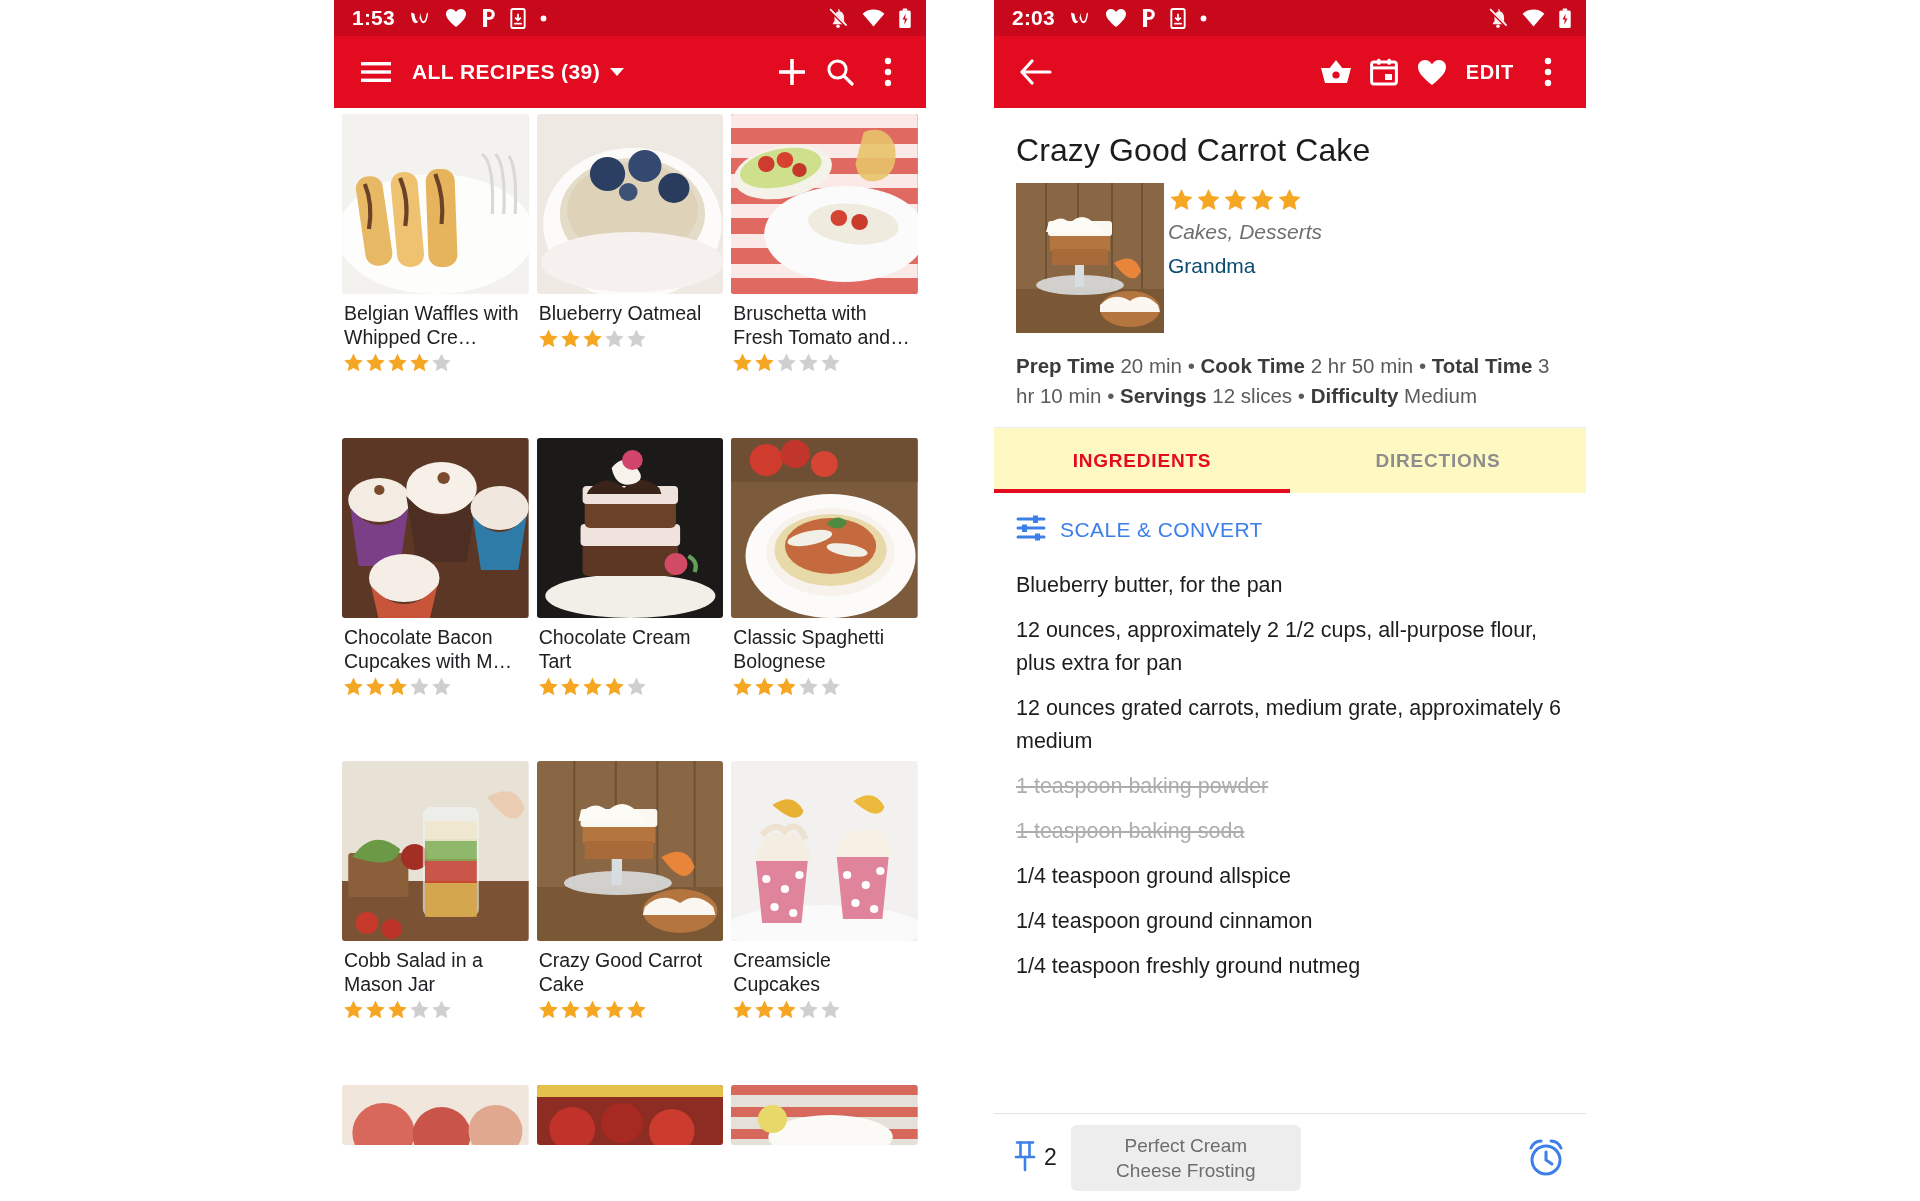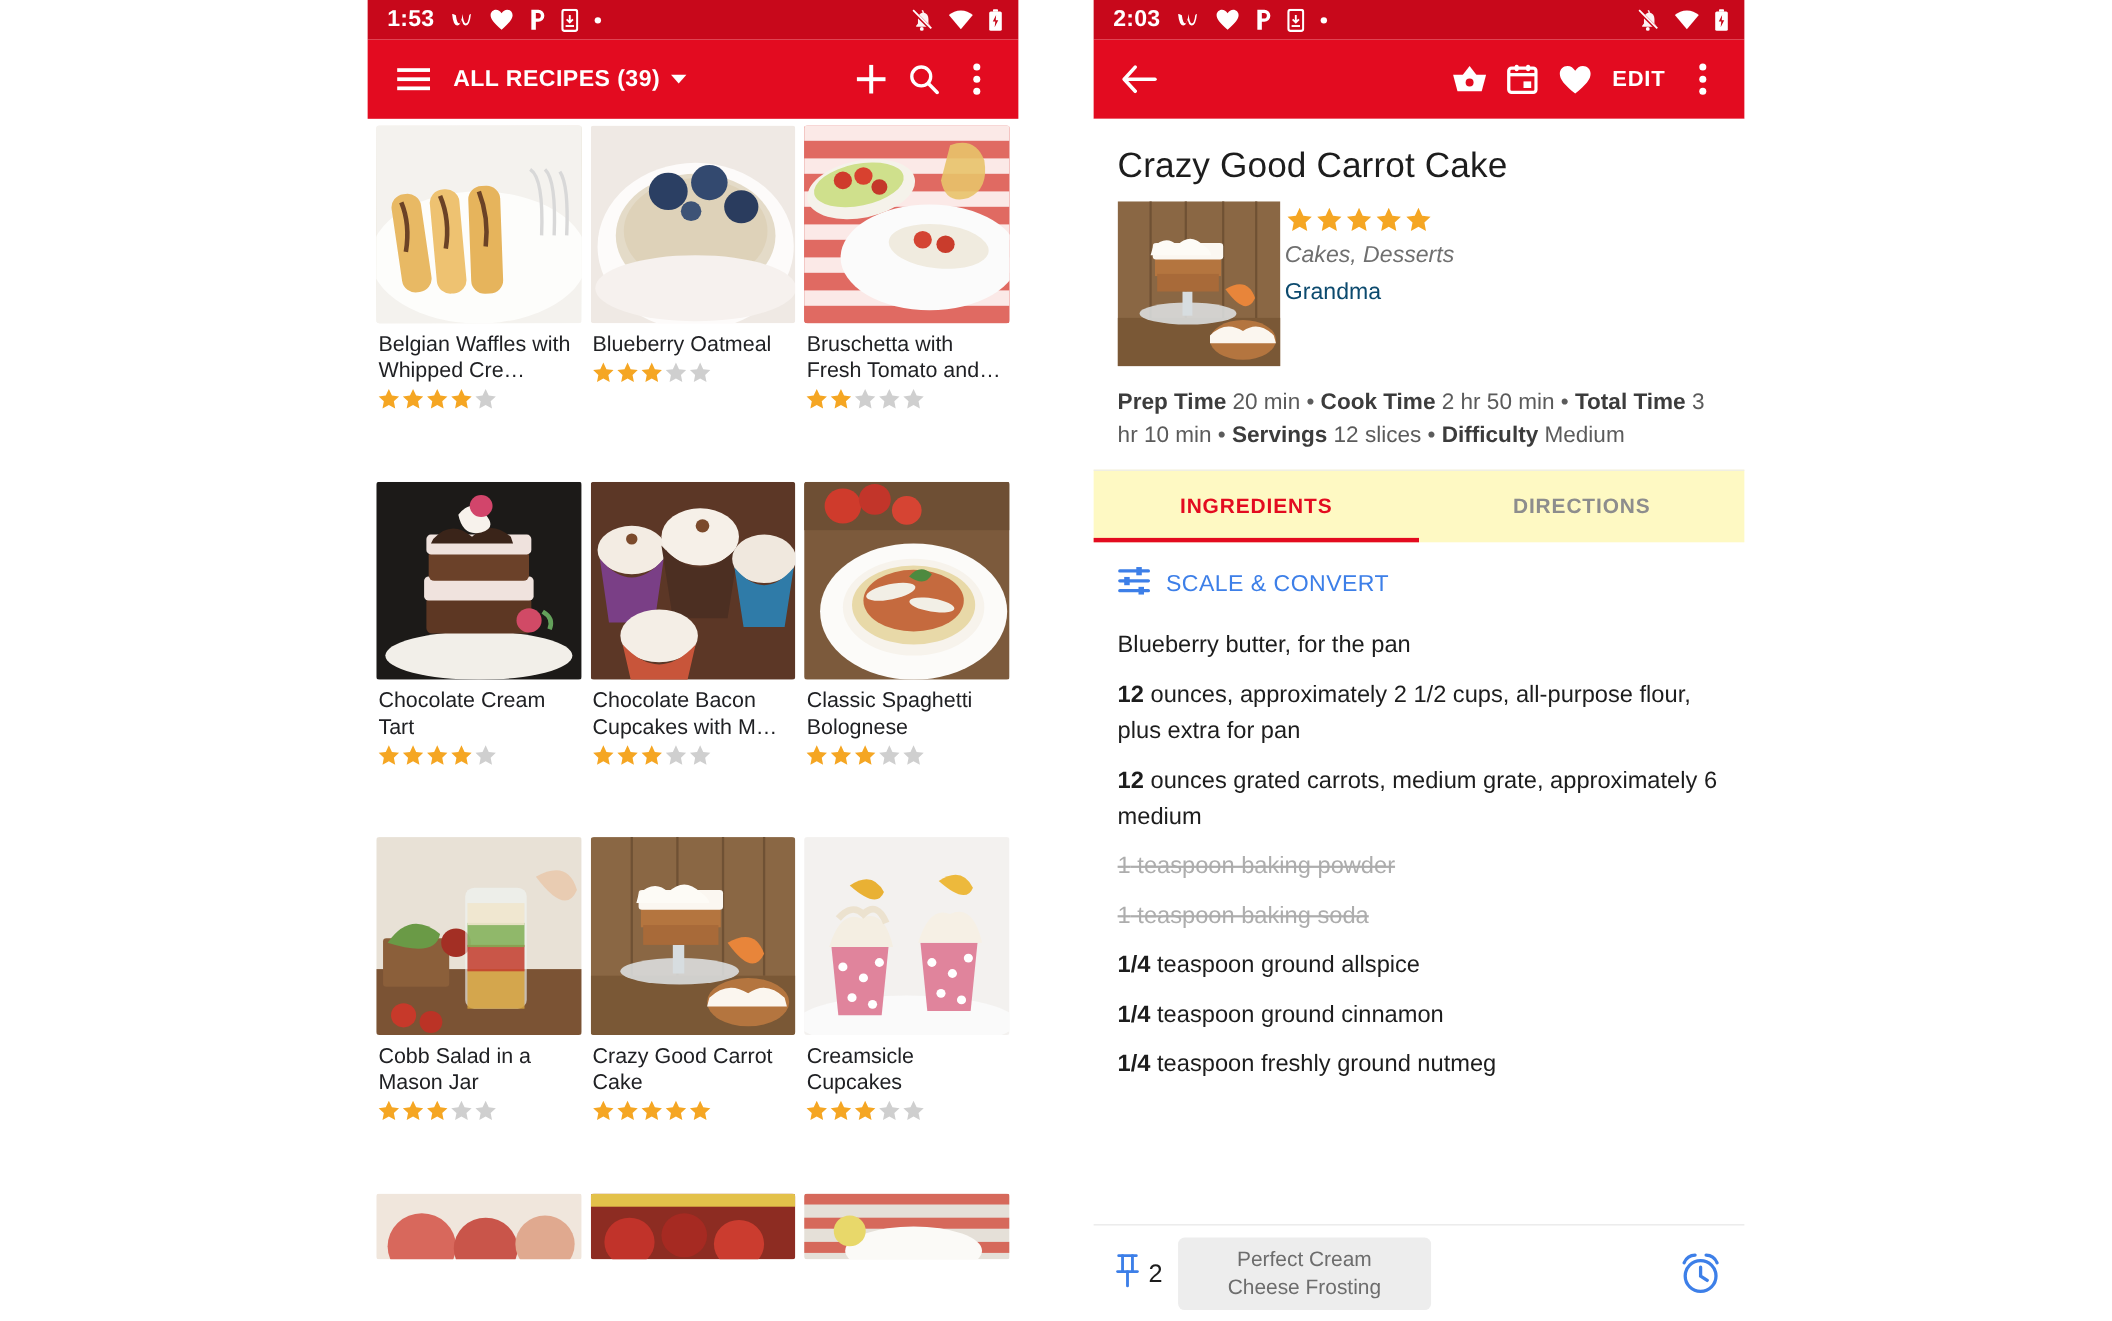--- a/index.html
+++ b/index.html
@@ -177,21 +177,21 @@
     color: #3d7fe8;
   }
 
   .ing-list { padding: 4px 22px 0 22px; }
   .ing {
     font-size: 21.5px;
     line-height: 33px;
     color: #1d1d1d;
     padding: 6px 0;
   }
-  .ing b { font-weight: bold; }
+  .ing b { font-weight: normal; }
   .ing.checked {
     color: #adadad;
     text-decoration: line-through;
     text-decoration-thickness: 1.5px;
   }
   .ing.checked b { font-weight: normal; }
 
   .bottombar {
     position: absolute;
     left: 0; right: 0; bottom: 0;
@@ -437,56 +437,20 @@
             </svg>
             <svg class="star" style="width:21px;height:21px" viewBox="0 0 24 24">
               <path d="M12 1.8 L15.2 8.7 L22.6 9.6 L17.2 14.7 L18.6 22 L12 18.4 L5.4 22 L6.8 14.7 L1.4 9.6 L8.8 8.7z" fill="#cfcfcf"></path>
             </svg>
           </div>
       </div>
 
       <div class="card">
         <div class="card-thumb">
           <svg width="100%" height="100%" viewBox="0 0 180 180" preserveAspectRatio="none">
-            <rect width="180" height="180" fill="#1c1a18"></rect>
-            <ellipse cx="90" cy="158" rx="82" ry="22" fill="#f2efe9"></ellipse>
-            <rect x="44" y="104" width="92" height="34" rx="5" fill="#5d3723"></rect>
-            <rect x="42" y="86" width="96" height="22" rx="4" fill="#f0e3de"></rect>
-            <rect x="46" y="62" width="88" height="28" rx="5" fill="#6b4129"></rect>
-            <rect x="44" y="48" width="92" height="18" rx="4" fill="#efe2dd"></rect>
-            <path d="M50 52 q16 -18 34 -2 q16 -16 34 0 l2 6 H48z" fill="#3a2419"></path>
-            <path d="M72 30 q12 -16 24 0 q10 12 -4 16 q-16 4 -20 -16z" fill="#f7f2ec"></path>
-            <circle cx="92" cy="22" r="10" fill="#d2456b"></circle>
-            <circle cx="134" cy="126" r="11" fill="#d14a66"></circle>
-            <path d="M146 118 q10 6 6 16" stroke="#63a05a" stroke-width="4" fill="none"></path>
-          </svg>
-        </div>
-        <div class="card-title">Chocolate Cream Tart</div>
-        <div class="stars">
-            <svg class="star" style="width:21px;height:21px" viewBox="0 0 24 24">
-              <path d="M12 1.8 L15.2 8.7 L22.6 9.6 L17.2 14.7 L18.6 22 L12 18.4 L5.4 22 L6.8 14.7 L1.4 9.6 L8.8 8.7z" fill="#f5a623"></path>
-            </svg>
-            <svg class="star" style="width:21px;height:21px" viewBox="0 0 24 24">
-              <path d="M12 1.8 L15.2 8.7 L22.6 9.6 L17.2 14.7 L18.6 22 L12 18.4 L5.4 22 L6.8 14.7 L1.4 9.6 L8.8 8.7z" fill="#f5a623"></path>
-            </svg>
-            <svg class="star" style="width:21px;height:21px" viewBox="0 0 24 24">
-              <path d="M12 1.8 L15.2 8.7 L22.6 9.6 L17.2 14.7 L18.6 22 L12 18.4 L5.4 22 L6.8 14.7 L1.4 9.6 L8.8 8.7z" fill="#f5a623"></path>
-            </svg>
-            <svg class="star" style="width:21px;height:21px" viewBox="0 0 24 24">
-              <path d="M12 1.8 L15.2 8.7 L22.6 9.6 L17.2 14.7 L18.6 22 L12 18.4 L5.4 22 L6.8 14.7 L1.4 9.6 L8.8 8.7z" fill="#f5a623"></path>
-            </svg>
-            <svg class="star" style="width:21px;height:21px" viewBox="0 0 24 24">
-              <path d="M12 1.8 L15.2 8.7 L22.6 9.6 L17.2 14.7 L18.6 22 L12 18.4 L5.4 22 L6.8 14.7 L1.4 9.6 L8.8 8.7z" fill="#cfcfcf"></path>
-            </svg>
-          </div>
-      </div>
-
-      <div class="card">
-        <div class="card-thumb">
-          <svg width="100%" height="100%" viewBox="0 0 180 180" preserveAspectRatio="none">
             <rect width="180" height="180" fill="#5c3726"></rect>
             <g>
               <ellipse cx="36" cy="62" rx="30" ry="22" fill="#f3ece3"></ellipse>
               <path d="M8 70 q28 34 56 0 l-8 58 h-40z" fill="#7a3f86"></path>
               <ellipse cx="96" cy="50" rx="34" ry="26" fill="#f6f0e8"></ellipse>
               <path d="M62 58 q34 40 68 0 l-10 66 h-48z" fill="#4c2f22"></path>
               <ellipse cx="152" cy="70" rx="28" ry="22" fill="#f0e8de"></ellipse>
               <path d="M126 78 q26 32 52 0 l-8 54 h-36z" fill="#2f7ba8"></path>
               <ellipse cx="60" cy="140" rx="34" ry="24" fill="#f4eee6"></ellipse>
               <path d="M28 148 q32 36 64 0 l-8 36 h-48z" fill="#c8553a"></path>
@@ -501,20 +465,56 @@
               <path d="M12 1.8 L15.2 8.7 L22.6 9.6 L17.2 14.7 L18.6 22 L12 18.4 L5.4 22 L6.8 14.7 L1.4 9.6 L8.8 8.7z" fill="#f5a623"></path>
             </svg>
             <svg class="star" style="width:21px;height:21px" viewBox="0 0 24 24">
               <path d="M12 1.8 L15.2 8.7 L22.6 9.6 L17.2 14.7 L18.6 22 L12 18.4 L5.4 22 L6.8 14.7 L1.4 9.6 L8.8 8.7z" fill="#f5a623"></path>
             </svg>
             <svg class="star" style="width:21px;height:21px" viewBox="0 0 24 24">
               <path d="M12 1.8 L15.2 8.7 L22.6 9.6 L17.2 14.7 L18.6 22 L12 18.4 L5.4 22 L6.8 14.7 L1.4 9.6 L8.8 8.7z" fill="#f5a623"></path>
             </svg>
             <svg class="star" style="width:21px;height:21px" viewBox="0 0 24 24">
               <path d="M12 1.8 L15.2 8.7 L22.6 9.6 L17.2 14.7 L18.6 22 L12 18.4 L5.4 22 L6.8 14.7 L1.4 9.6 L8.8 8.7z" fill="#cfcfcf"></path>
+            </svg>
+            <svg class="star" style="width:21px;height:21px" viewBox="0 0 24 24">
+              <path d="M12 1.8 L15.2 8.7 L22.6 9.6 L17.2 14.7 L18.6 22 L12 18.4 L5.4 22 L6.8 14.7 L1.4 9.6 L8.8 8.7z" fill="#cfcfcf"></path>
+            </svg>
+          </div>
+      </div>
+
+      <div class="card">
+        <div class="card-thumb">
+          <svg width="100%" height="100%" viewBox="0 0 180 180" preserveAspectRatio="none">
+            <rect width="180" height="180" fill="#1c1a18"></rect>
+            <ellipse cx="90" cy="158" rx="82" ry="22" fill="#f2efe9"></ellipse>
+            <rect x="44" y="104" width="92" height="34" rx="5" fill="#5d3723"></rect>
+            <rect x="42" y="86" width="96" height="22" rx="4" fill="#f0e3de"></rect>
+            <rect x="46" y="62" width="88" height="28" rx="5" fill="#6b4129"></rect>
+            <rect x="44" y="48" width="92" height="18" rx="4" fill="#efe2dd"></rect>
+            <path d="M50 52 q16 -18 34 -2 q16 -16 34 0 l2 6 H48z" fill="#3a2419"></path>
+            <path d="M72 30 q12 -16 24 0 q10 12 -4 16 q-16 4 -20 -16z" fill="#f7f2ec"></path>
+            <circle cx="92" cy="22" r="10" fill="#d2456b"></circle>
+            <circle cx="134" cy="126" r="11" fill="#d14a66"></circle>
+            <path d="M146 118 q10 6 6 16" stroke="#63a05a" stroke-width="4" fill="none"></path>
+          </svg>
+        </div>
+        <div class="card-title">Chocolate Cream Tart</div>
+        <div class="stars">
+            <svg class="star" style="width:21px;height:21px" viewBox="0 0 24 24">
+              <path d="M12 1.8 L15.2 8.7 L22.6 9.6 L17.2 14.7 L18.6 22 L12 18.4 L5.4 22 L6.8 14.7 L1.4 9.6 L8.8 8.7z" fill="#f5a623"></path>
+            </svg>
+            <svg class="star" style="width:21px;height:21px" viewBox="0 0 24 24">
+              <path d="M12 1.8 L15.2 8.7 L22.6 9.6 L17.2 14.7 L18.6 22 L12 18.4 L5.4 22 L6.8 14.7 L1.4 9.6 L8.8 8.7z" fill="#f5a623"></path>
+            </svg>
+            <svg class="star" style="width:21px;height:21px" viewBox="0 0 24 24">
+              <path d="M12 1.8 L15.2 8.7 L22.6 9.6 L17.2 14.7 L18.6 22 L12 18.4 L5.4 22 L6.8 14.7 L1.4 9.6 L8.8 8.7z" fill="#f5a623"></path>
+            </svg>
+            <svg class="star" style="width:21px;height:21px" viewBox="0 0 24 24">
+              <path d="M12 1.8 L15.2 8.7 L22.6 9.6 L17.2 14.7 L18.6 22 L12 18.4 L5.4 22 L6.8 14.7 L1.4 9.6 L8.8 8.7z" fill="#f5a623"></path>
             </svg>
             <svg class="star" style="width:21px;height:21px" viewBox="0 0 24 24">
               <path d="M12 1.8 L15.2 8.7 L22.6 9.6 L17.2 14.7 L18.6 22 L12 18.4 L5.4 22 L6.8 14.7 L1.4 9.6 L8.8 8.7z" fill="#cfcfcf"></path>
             </svg>
           </div>
       </div>
 
       <div class="card">
         <div class="card-thumb">
           <svg width="100%" height="100%" viewBox="0 0 180 180" preserveAspectRatio="none">

